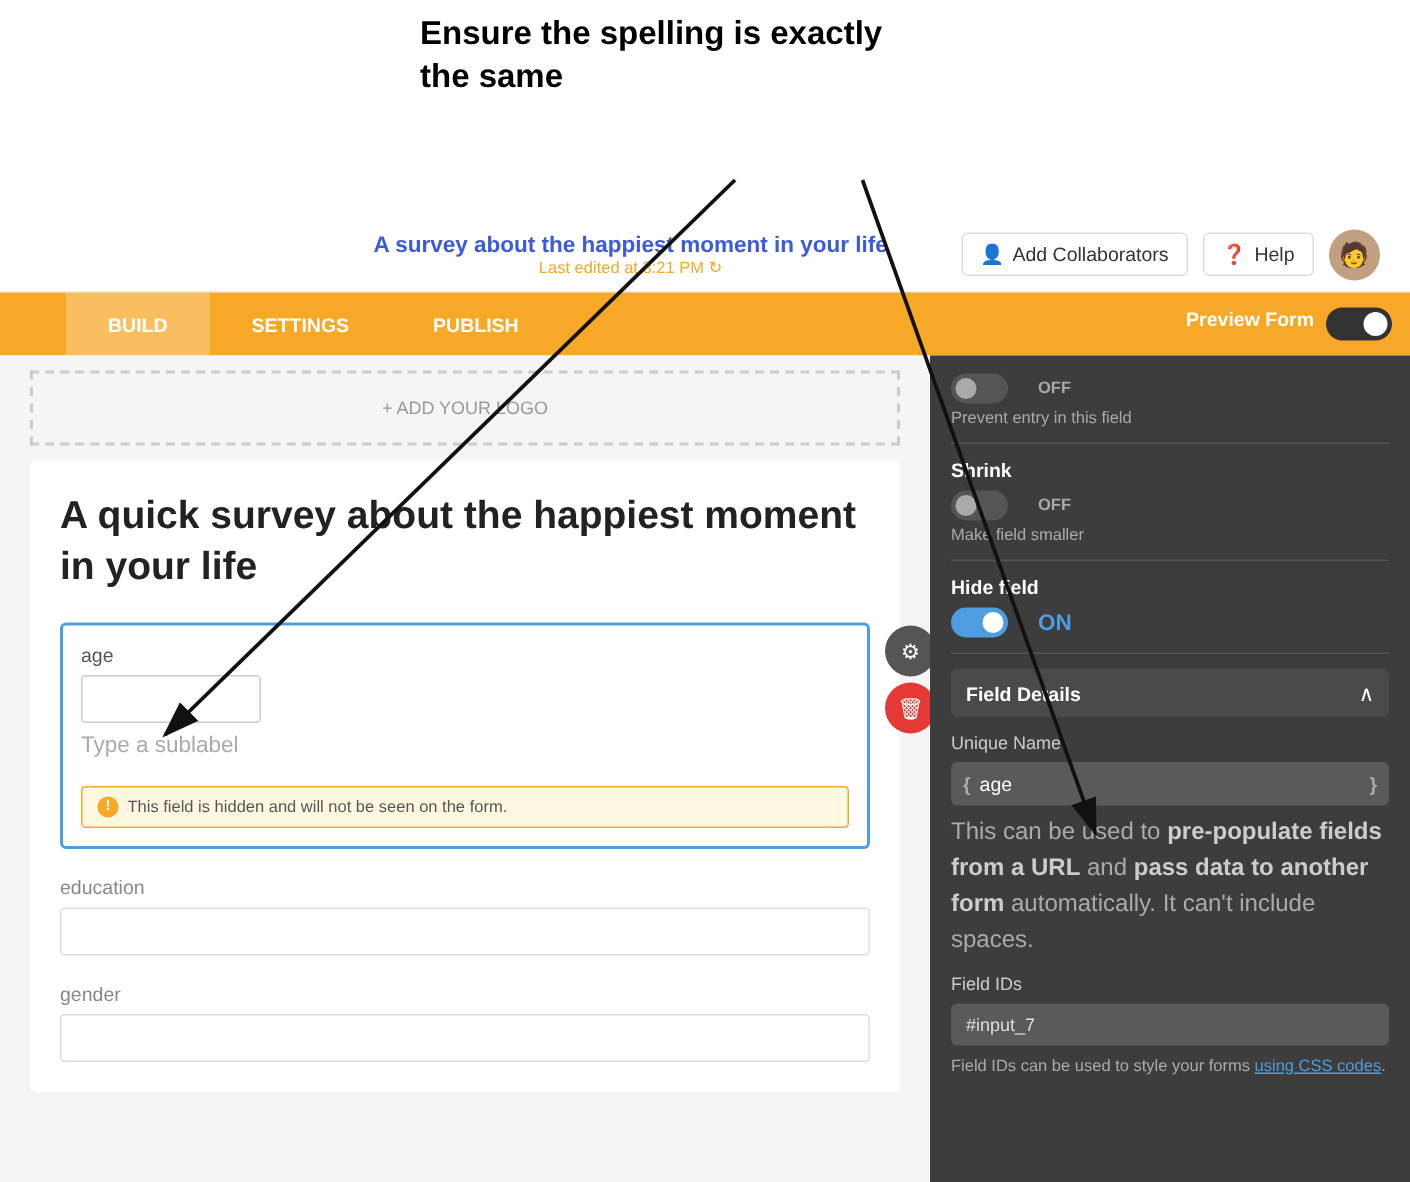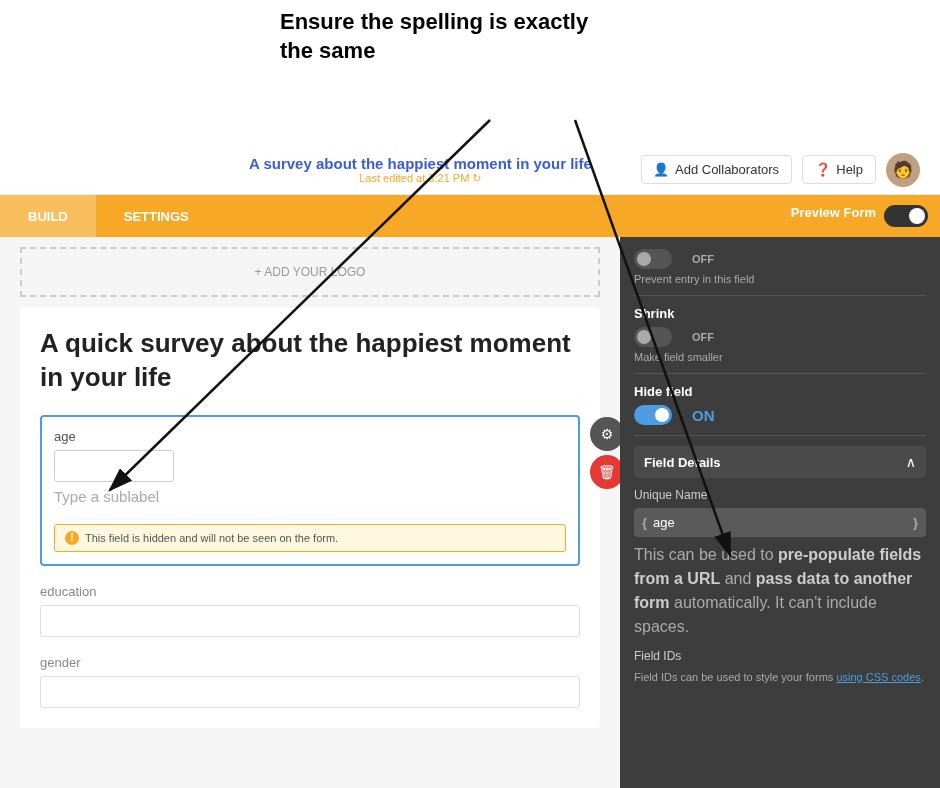--- a/index.html
+++ b/index.html
@@ -82,20 +82,21 @@
     
     .navbar {
       position: absolute;
       top: 195px;
       left: 0;
       width: 940px;
       height: 42px;
       background: #f7a827;
       display: flex;
       align-items: center;
+      padding-left: 44px;
     }
     .nav-tab {
       padding: 0 28px;
       height: 42px;
       display: flex;
       align-items: center;
       font-size: 13px;
       font-weight: 600;
       color: #fff;
       cursor: pointer;
@@ -471,20 +472,23 @@
   </div>
 </div>
 
 <div class="navbar">
   <div class="nav-tab active">
     <span>BUILD</span>
   </div>
   <div class="nav-tab">
     <span>SETTINGS</span>
   </div>
+  <div class="nav-tab">
+    <span>PUBLISH</span>
+  </div>
   <div class="preview-form">
     <span>Preview Form</span>
     <div class="toggle-on"></div>
   </div>
 </div>
 
 <div class="main-content">
 
   <div class="logo-area">
     <span>+ ADD YOUR LOGO</span>
@@ -556,16 +560,17 @@
   <div class="unique-name-input-row">
     <span class="brace">{</span>
     <input class="unique-name-input" type="text" value="age" style="">
     <span class="brace">}</span>
   </div>
   <div class="unique-name-desc">
     This can be used to <strong>pre-populate fields from a URL</strong> and <strong>pass data to another form</strong> automatically. It can't include spaces.
   </div>
 
   <div class="field-ids-label">Field IDs</div>
+  <div class="field-id-box">#input_7</div>
   <div class="field-ids-desc">
     Field IDs can be used to style your forms <a href="#">using CSS codes</a>.
   </div>
 </div>
 
 </body></html>

